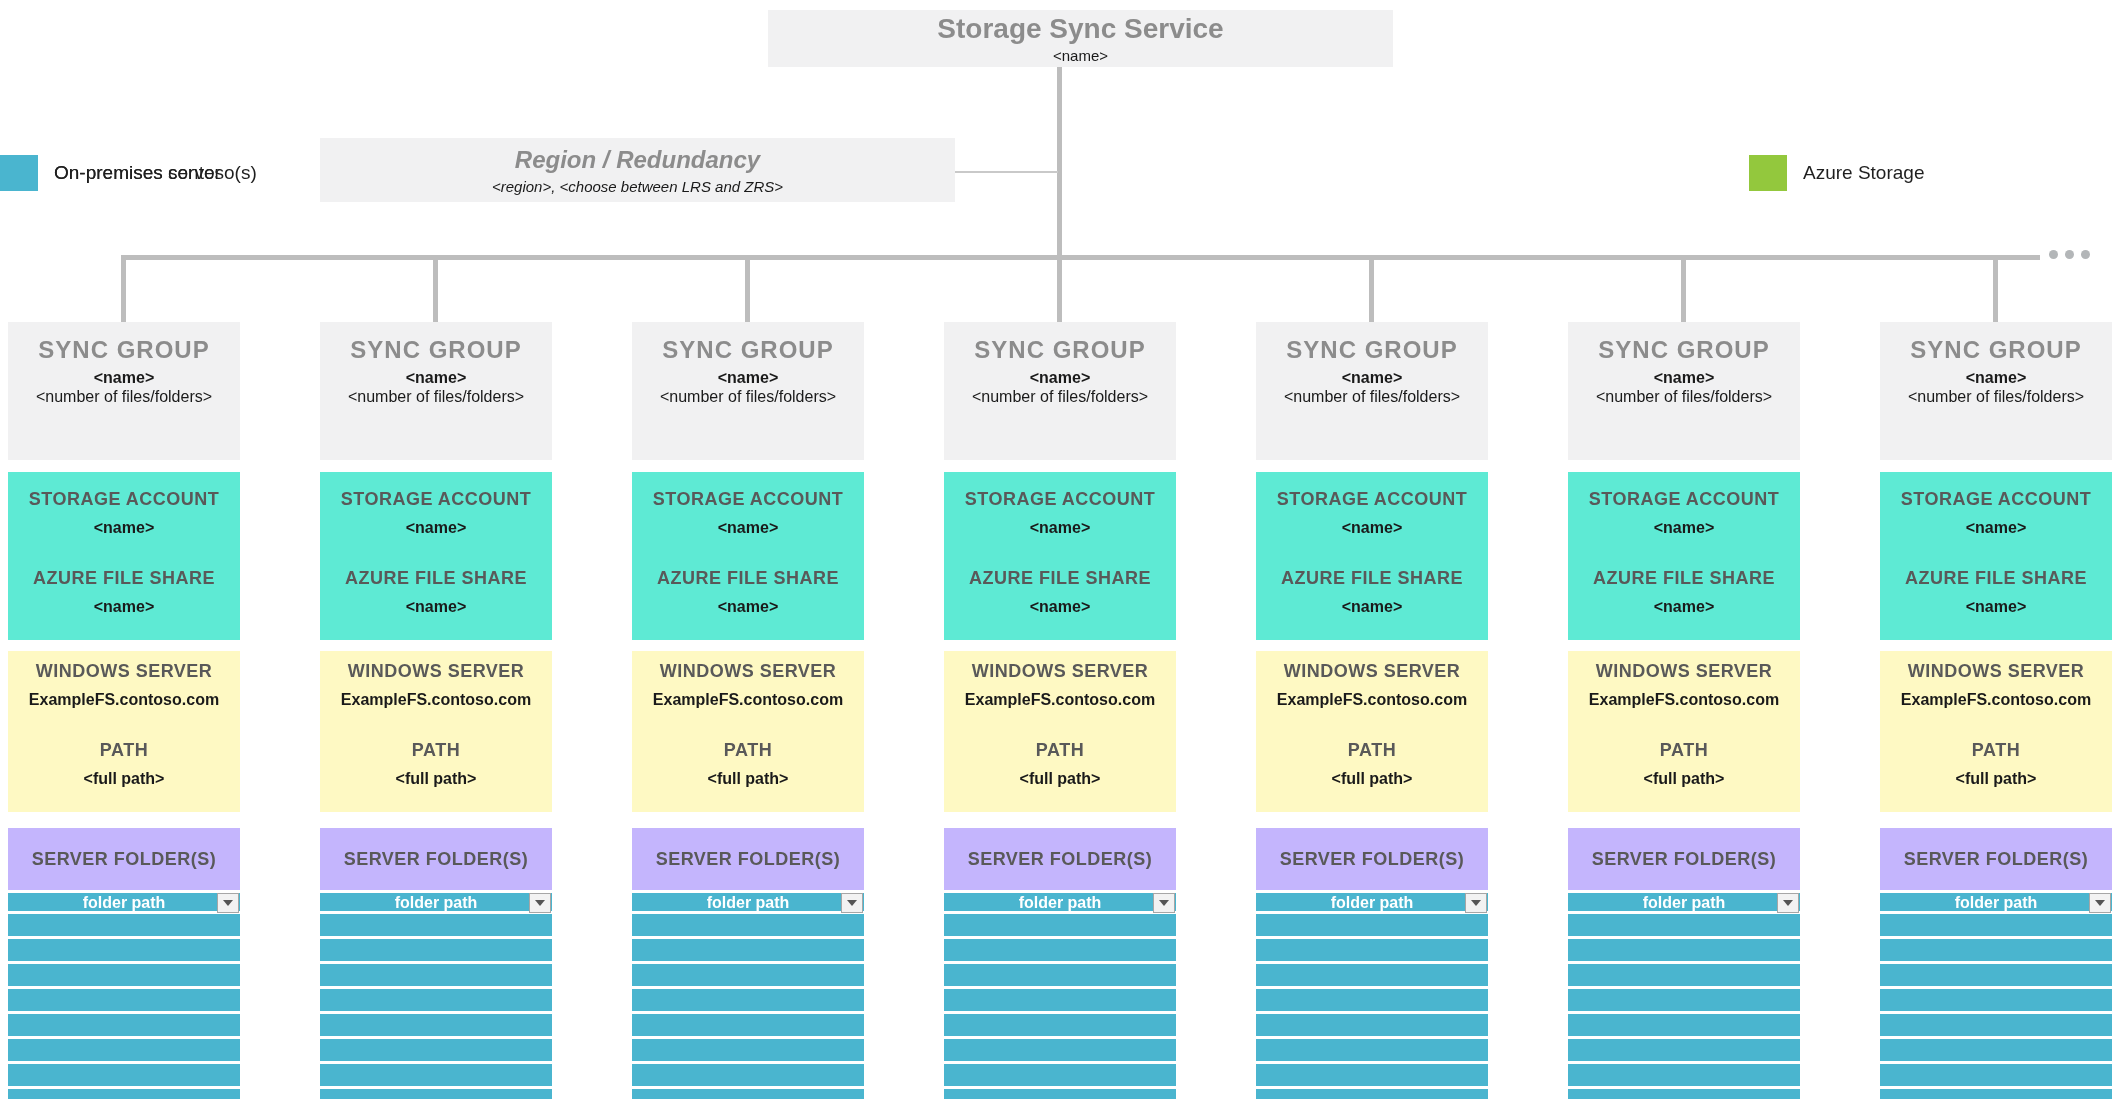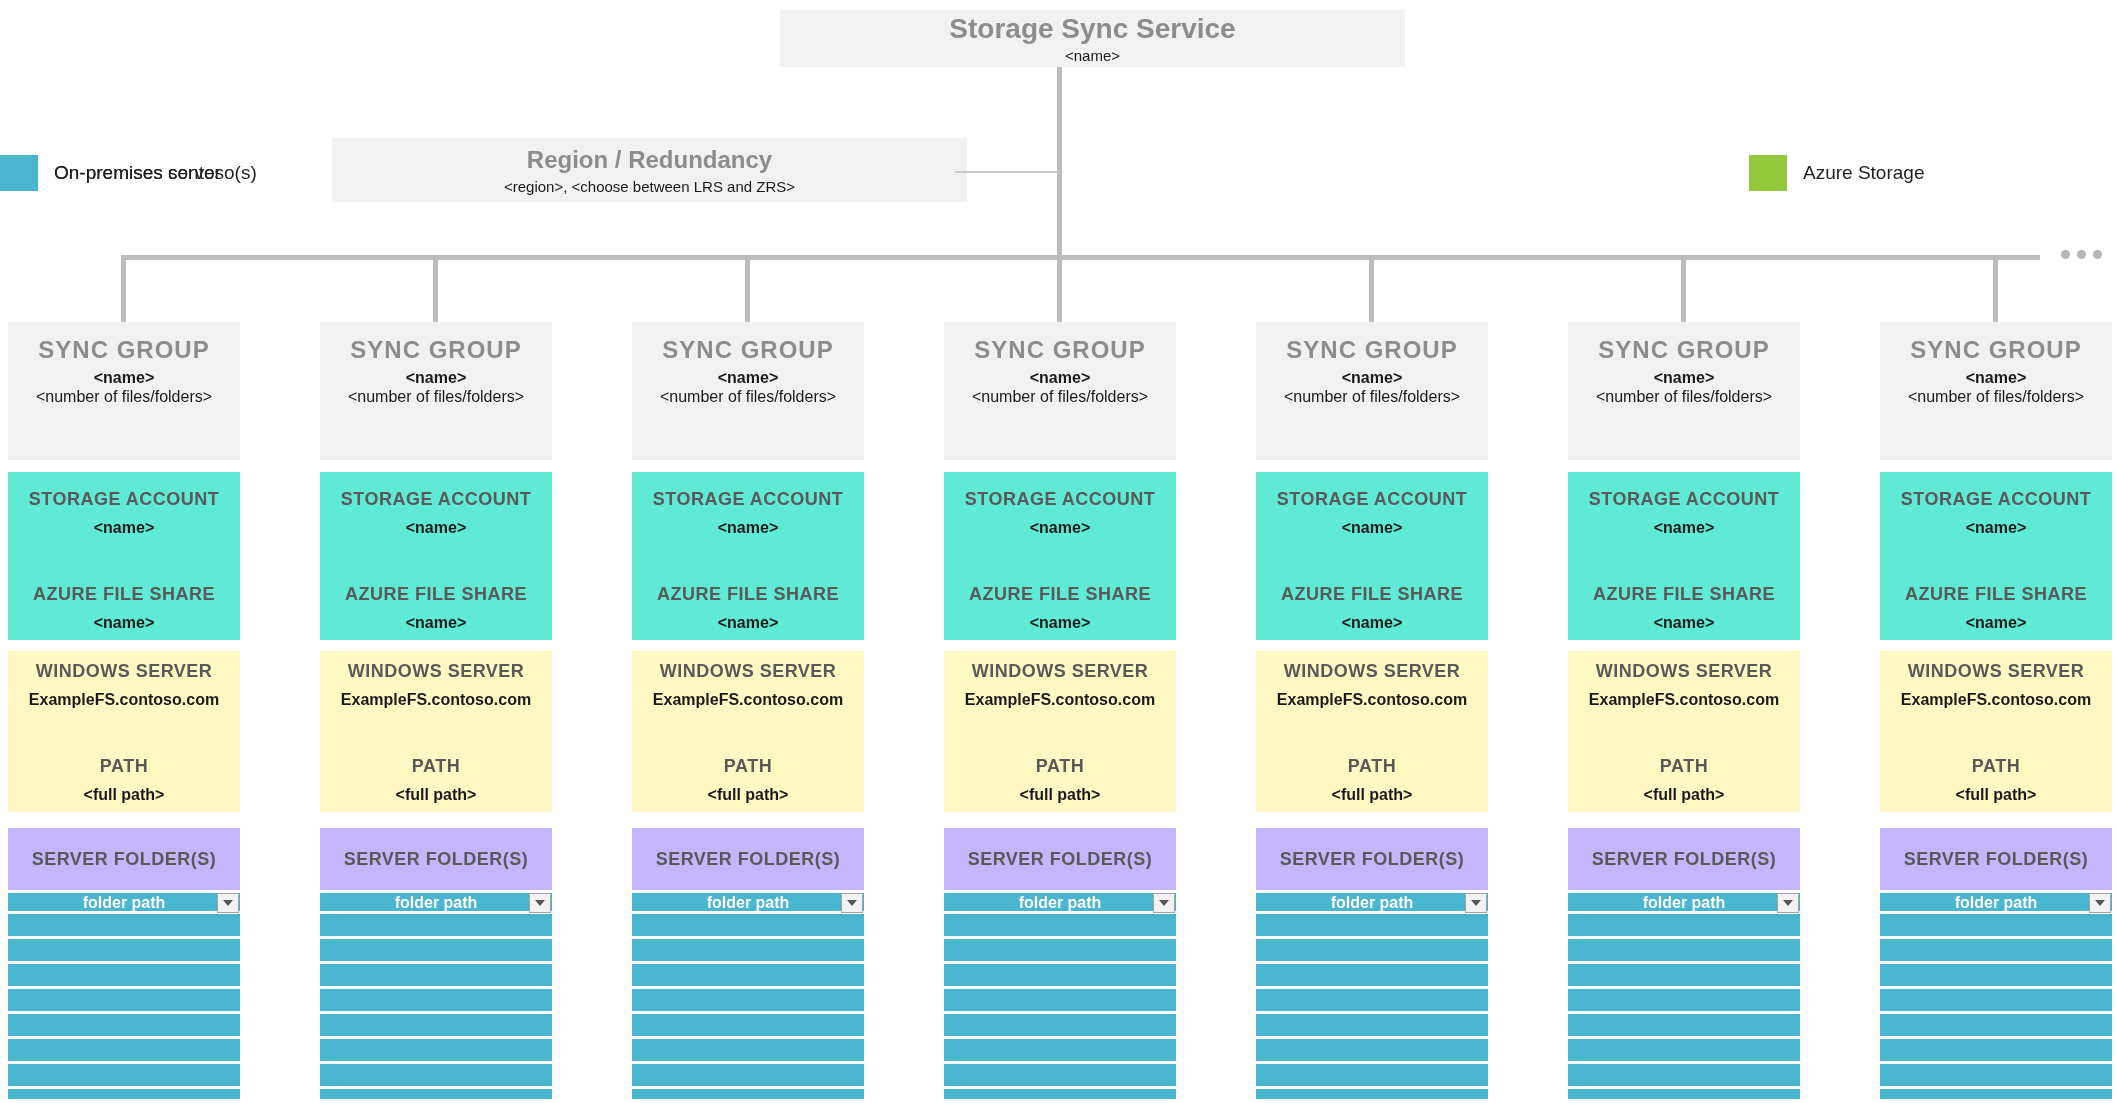--- a/index.html
+++ b/index.html
@@ -1,28 +1,28 @@
 <!DOCTYPE html>
 <html><head>
 <meta charset="utf-8">
 <style>
   * { margin:0; padding:0; box-sizing:border-box; }
   html,body { width:2117px; height:1103px; }
   body {
     position:relative; overflow:hidden; background:#ffffff;
     font-family:"Liberation Sans", sans-serif; color:#1a1a1a;
   }
-  .abs { position:absolute;margin-left:12px; }
+  .abs { position:absolute; }
 
   
   .hdr-box { background:#f1f1f2; text-align:center; }
   #root-box { left:768px; top:10px; width:625px; height:57px; padding-top:3px; }
   #root-box .big-title { font-size:28px; line-height:32px; font-weight:bold; color:#8c8c8c; }
   #root-box .sub { font-size:15px; line-height:18px; margin-top:2px; }
-  #region-box { left:320px; top:138px; width:635px; height:64px; padding-top:8px; }
+  #region-box { left:320px; top:138px; width:635px; height:64px; padding-top:8px;font-style:italic; }
   #region-box .big-title { font-size:24px; line-height:28px; font-weight:bold; color:#8c8c8c; }
   #region-box .sub { font-size:15px; line-height:19px; margin-top:3px; }
 
   
   .legend-item { position:absolute; top:155px; display:flex; align-items:center; }
   .legend-item:nth-of-type(1) { left:1123px; }
   .legend-item:nth-of-type(2) { left:1430px; }
   .legend-item:nth-of-type(3) { left:1749px; }
   .swatch { width:38px; height:36px; margin-right:16px; }
   .legend-label { font-size:19px; color:#1f1f1f; white-space:nowrap; }
@@ -44,21 +44,21 @@
   .gbox { width:100%; text-align:center; }
   .gray-box   { height:138px; background:#f1f1f2; padding-top:14px; }
   .green-box  { height:168px; background:#5eead4; margin-top:12px; padding-top:16px; }
   .yellow-box { height:161px; background:#fef9c3; margin-top:11px; padding-top:9px; }
 
   .h1 { font-size:24px; line-height:28px; font-weight:bold; letter-spacing:1px; color:#8c8c8c; }
   .h2 { font-size:18px; line-height:22px; font-weight:bold; letter-spacing:0.5px; color:#595959; }
   .bname { font-size:16px; line-height:19px; font-weight:bold; margin-top:4px; }
   .val   { font-size:16px; line-height:19px; font-weight:bold; margin-top:8px; }
   .count { font-size:16px; line-height:19px; }
-  .pair + .pair { margin-top:46px; }
+  .pair + .pair { margin-top:30px; }
 
   
   .teal-section { margin-top:16px; }
   .teal-head { height:62px; background:#c4b5fd; display:flex; align-items:center; justify-content:center; }
   .folder-select { position:relative; height:21px; border-top:3px solid #ffffff;
                    background:#4ab5cf; text-align:center;
                    font-size:16px; font-weight:bold; color:#ffffff; line-height:20px; }
   .dd-btn { position:absolute; right:1px; top:0; width:22px; height:20px;
             background:#f2f2f2; border:1px solid #a6a6a6;
             display:flex; align-items:center; justify-content:center; }

